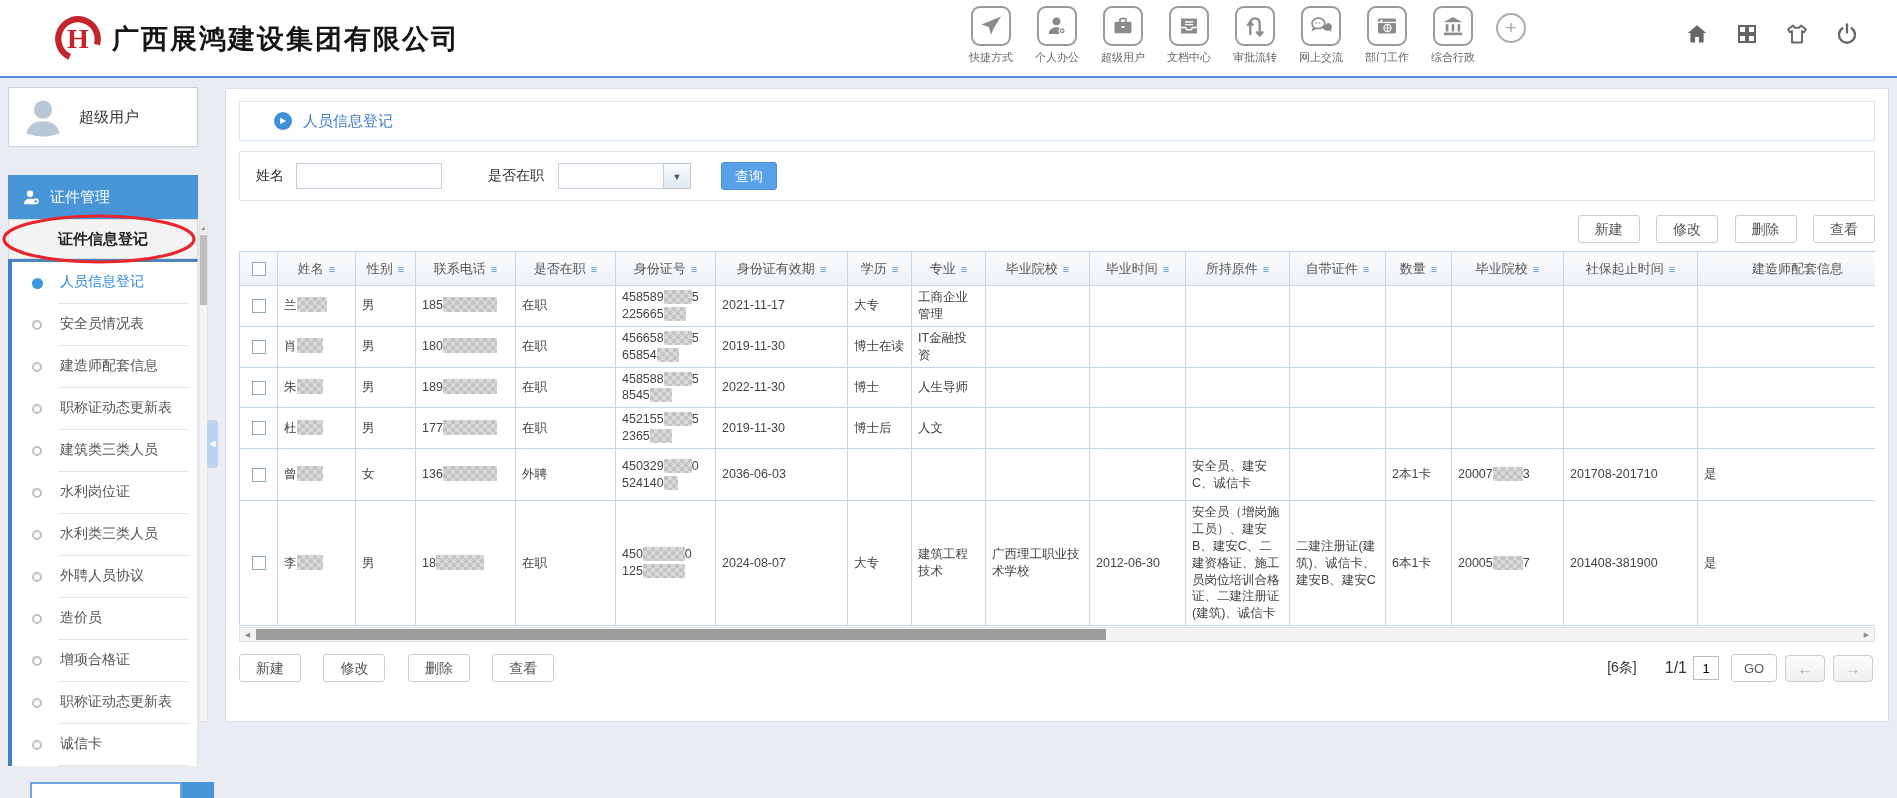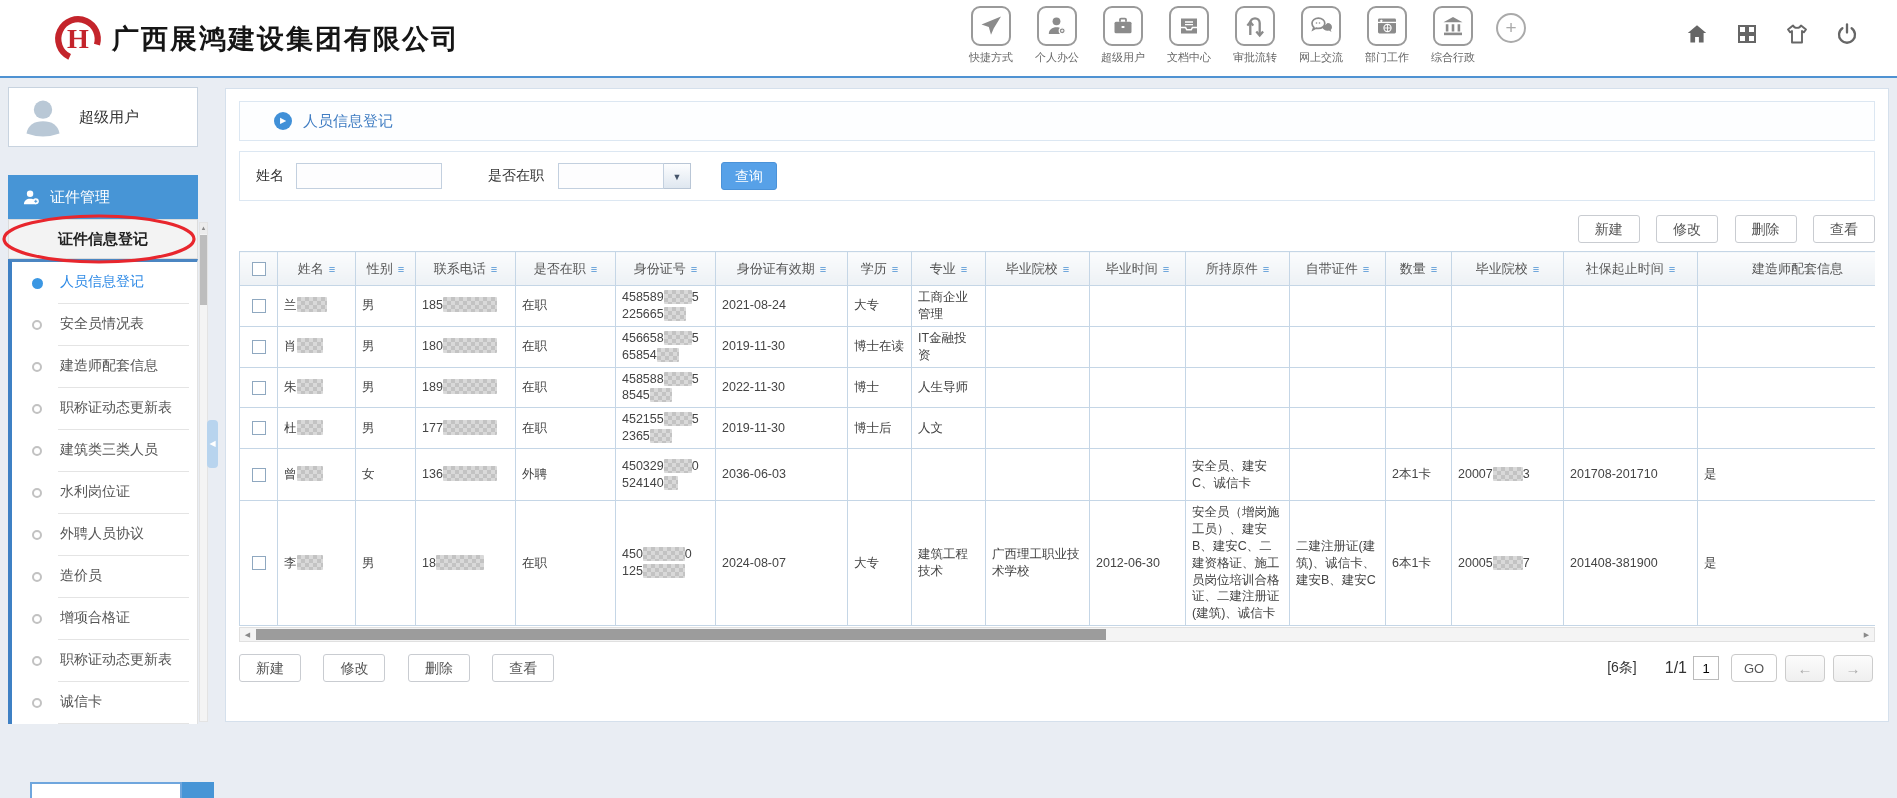--- a/index.html
+++ b/index.html
@@ -246,20 +246,25 @@
       <span class="menu-label">建筑类三类人员</span>
       <div class="sep"></div>
     </div>
     <div class="menu-item">
       <span class="dot"></span>
       <span class="menu-label">水利岗位证</span>
       <div class="sep"></div>
     </div>
     <div class="menu-item">
       <span class="dot"></span>
+      <span class="menu-label">水利类三类人员</span>
+      <div class="sep"></div>
+    </div>
+    <div class="menu-item">
+      <span class="dot"></span>
       <span class="menu-label">外聘人员协议</span>
       <div class="sep"></div>
     </div>
     <div class="menu-item">
       <span class="dot"></span>
       <span class="menu-label">造价员</span>
       <div class="sep"></div>
     </div>
     <div class="menu-item">
       <span class="dot"></span>
@@ -338,21 +343,21 @@
           </tr>
         </thead>
       <tbody>
           <tr>
             <td class="ck" style="height: 40px;"><span class="cb"></span></td>
             <td style="height: 40px;">兰<span class="mosaic" style="width: 30px; height: 15px;"></span></td>
             <td style="height: 40px;">男</td>
             <td style="height: 40px;">185<span class="mosaic" style="width: 54px; height: 15px;"></span></td>
             <td style="height: 40px;">在职</td>
             <td style="height: 40px;">458589<span class="mosaic" style="width: 28px; height: 14px;"></span>5<br>225665<span class="mosaic" style="width: 22px; height: 14px;"></span></td>
-            <td style="height: 40px;">2021-08-24</td>
+            <td style="height: 40px;">2021-11-17</td>
             <td style="height: 40px;">大专</td>
             <td style="height: 40px;">工商企业管理</td>
             <td style="height: 40px;"></td>
             <td style="height: 40px;"></td>
             <td style="height: 40px;"></td>
             <td style="height: 40px;"></td>
             <td style="height: 40px;"></td>
             <td style="height: 40px;"></td>
             <td style="height: 40px;"></td>
             <td style="height: 40px;"></td>

